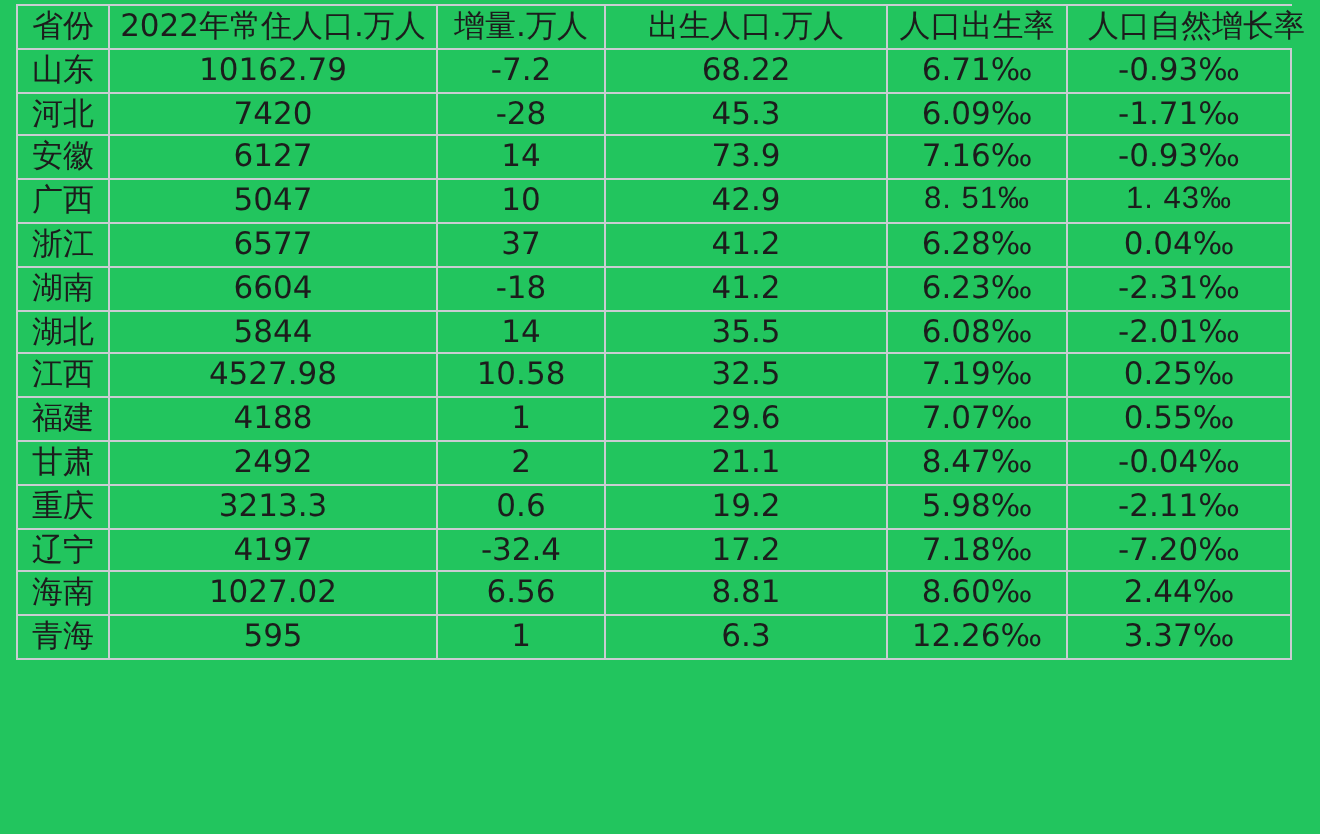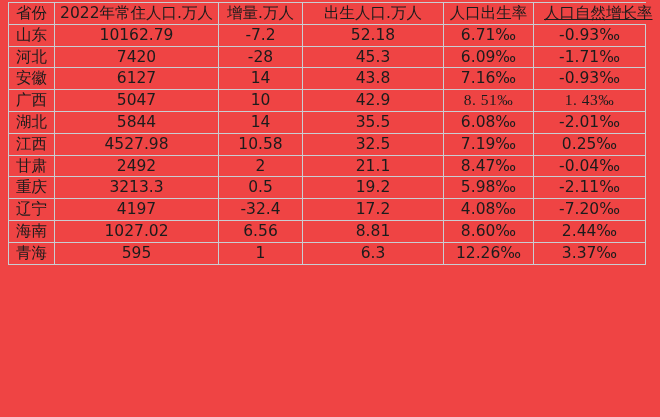--- a/index.html
+++ b/index.html
@@ -8,21 +8,21 @@
     width: 660px;
     height: 417px;
     background: #ffffff;
     font-family: "DejaVu Sans", "Liberation Sans", sans-serif;
     overflow: hidden;
   }
   .stage {
     position: relative;
     width: 660px;
     height: 417px;
-    background: #ef4444;
+    background: #22c55e;
   }
   table.data-table {
     position: absolute;
     left: 8px;
     top: 2px;
     width: 637px;
     border-collapse: collapse;
     table-layout: fixed;
   }
   table.data-table th,
@@ -36,25 +36,24 @@
     padding: 0;
     height: 20.8px;
     line-height: 20.8px;
     white-space: nowrap;
     overflow: visible;
   }
   
   table.data-table th.overflow-right {
     border-right: none;
     padding-left: 10px;
-    text-decoration: underline;
   }
   
   table.data-table td.alt-font {
-    font-family: Liberation Serif, serif;
+    font-family: Liberation Sans, sans-serif;
     letter-spacing: 0.5px;
   }
 </style>
 </head>
 <body>
 
 <div class="stage">
   <table class="data-table">
     <colgroup>
       <col style="width:46px">
@@ -72,86 +71,110 @@
         <th>出生人口.万人</th>
         <th>人口出生率</th>
         <th class="overflow-right">人口自然增长率</th>
       </tr>
     </thead>
     <tbody>
         <tr>
           <td>山东</td>
           <td>10162.79</td>
           <td>-7.2</td>
-          <td>52.18</td>
+          <td>68.22</td>
           <td>6.71‰</td>
           <td>-0.93‰</td>
         </tr>
         <tr>
           <td>河北</td>
           <td>7420</td>
           <td>-28</td>
           <td>45.3</td>
           <td>6.09‰</td>
           <td>-1.71‰</td>
         </tr>
         <tr>
           <td>安徽</td>
           <td>6127</td>
           <td>14</td>
-          <td>43.8</td>
+          <td>73.9</td>
           <td>7.16‰</td>
           <td>-0.93‰</td>
         </tr>
         <tr>
           <td>广西</td>
           <td>5047</td>
           <td>10</td>
           <td>42.9</td>
           <td class="alt-font">8. 51‰</td>
           <td class="alt-font">1. 43‰</td>
+        </tr>
+        <tr>
+          <td>浙江</td>
+          <td>6577</td>
+          <td>37</td>
+          <td>41.2</td>
+          <td>6.28‰</td>
+          <td>0.04‰</td>
+        </tr>
+        <tr>
+          <td>湖南</td>
+          <td>6604</td>
+          <td>-18</td>
+          <td>41.2</td>
+          <td>6.23‰</td>
+          <td>-2.31‰</td>
         </tr>
         <tr>
           <td>湖北</td>
           <td>5844</td>
           <td>14</td>
           <td>35.5</td>
           <td>6.08‰</td>
           <td>-2.01‰</td>
         </tr>
         <tr>
           <td>江西</td>
           <td>4527.98</td>
           <td>10.58</td>
           <td>32.5</td>
           <td>7.19‰</td>
           <td>0.25‰</td>
         </tr>
         <tr>
+          <td>福建</td>
+          <td>4188</td>
+          <td>1</td>
+          <td>29.6</td>
+          <td>7.07‰</td>
+          <td>0.55‰</td>
+        </tr>
+        <tr>
           <td>甘肃</td>
           <td>2492</td>
           <td>2</td>
           <td>21.1</td>
           <td>8.47‰</td>
           <td>-0.04‰</td>
         </tr>
         <tr>
           <td>重庆</td>
           <td>3213.3</td>
-          <td>0.5</td>
+          <td>0.6</td>
           <td>19.2</td>
           <td>5.98‰</td>
           <td>-2.11‰</td>
         </tr>
         <tr>
           <td>辽宁</td>
           <td>4197</td>
           <td>-32.4</td>
           <td>17.2</td>
-          <td>4.08‰</td>
+          <td>7.18‰</td>
           <td>-7.20‰</td>
         </tr>
         <tr>
           <td>海南</td>
           <td>1027.02</td>
           <td>6.56</td>
           <td>8.81</td>
           <td>8.60‰</td>
           <td>2.44‰</td>
         </tr>

